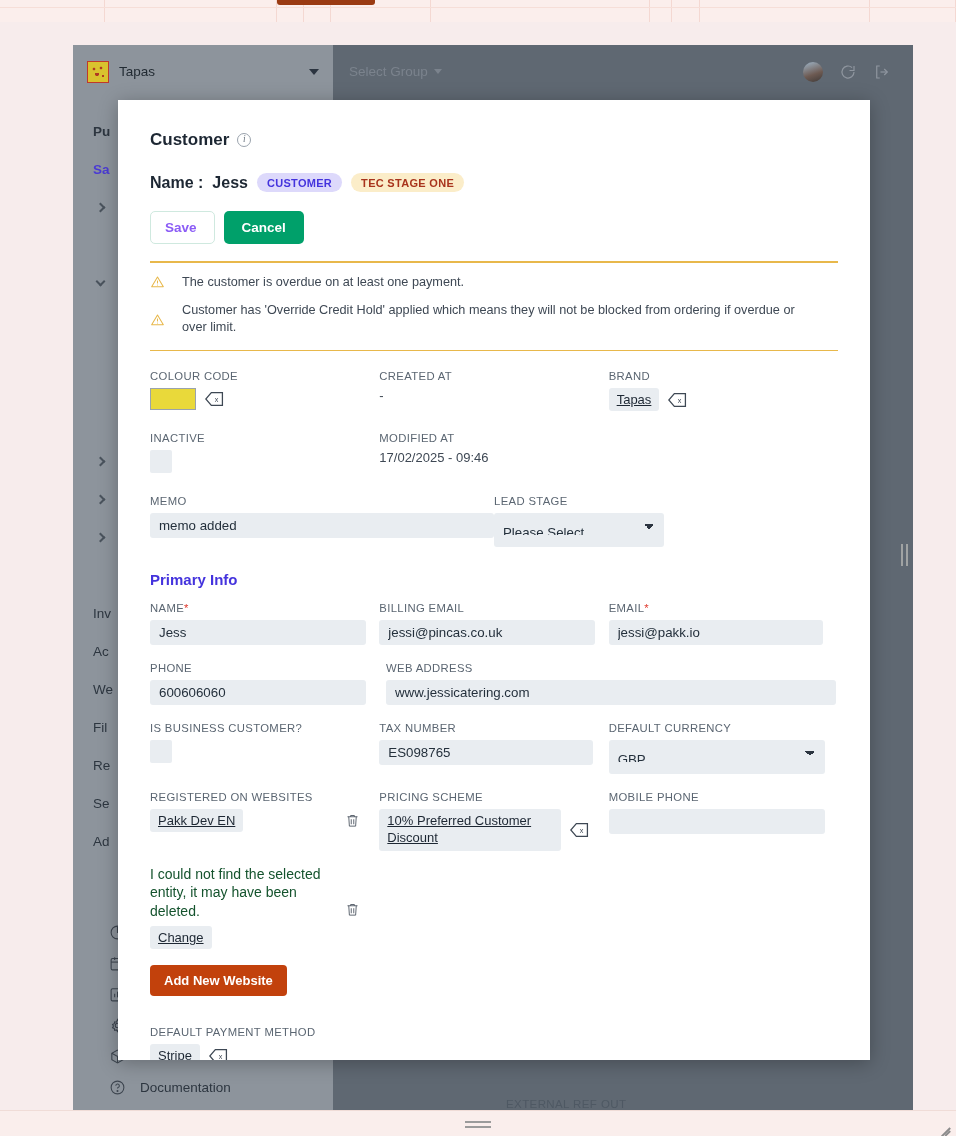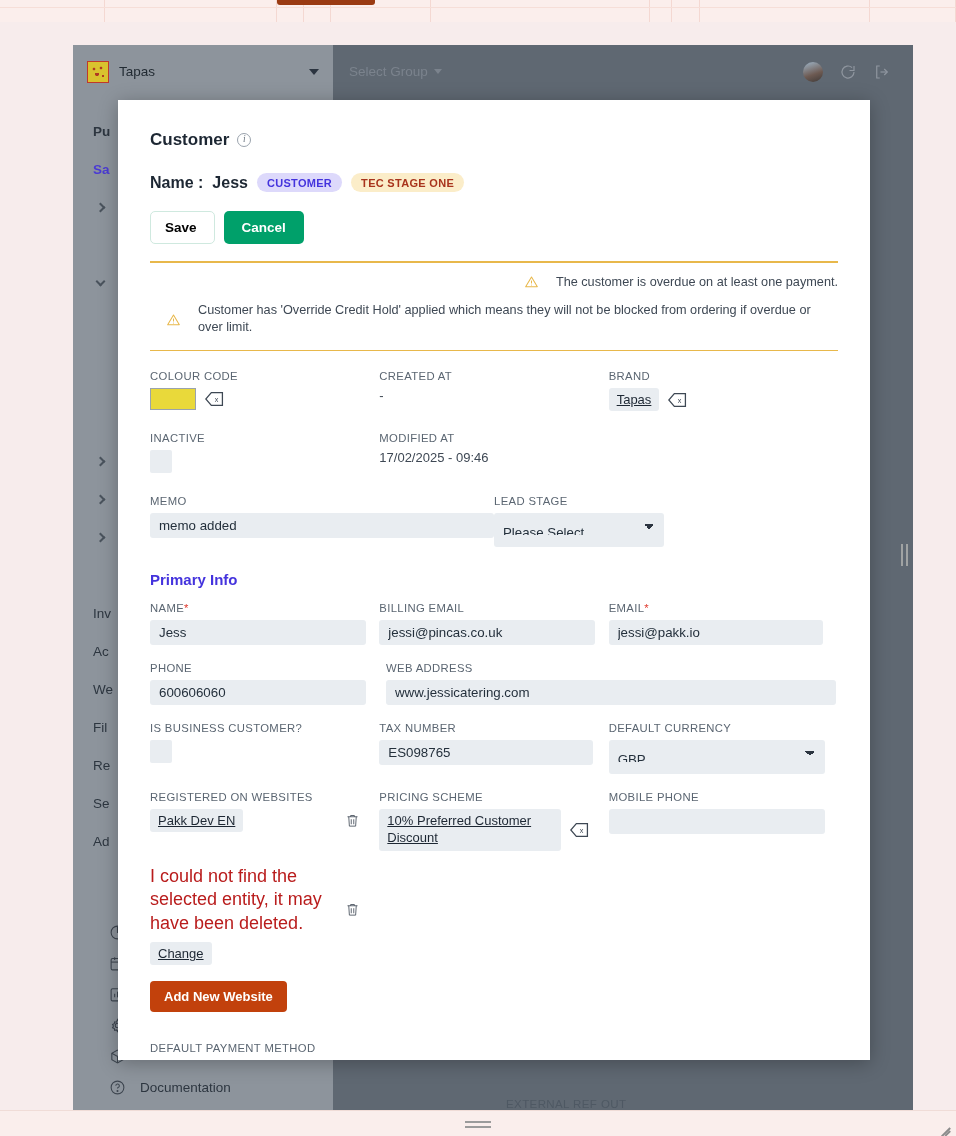--- a/index.html
+++ b/index.html
@@ -176,26 +176,26 @@
   }
   .badge-customer { background: #ddd9fb; color: #4433dd; }
   .badge-stage { background: #fbedc9; color: #a8341c; }
 
   .m-buttons { display: flex; gap: 9px; margin-top: 19px; }
   .btn {
     font-size: 13.5px; font-weight: 700; border-radius: 5px;
     padding: 8px 17px; cursor: pointer; border: none;
     font-family: "Liberation Sans", sans-serif;
   }
-  .btn-save { background: #fff; color: #000000; border: 1px solid #cfe9df; padding-left: 14px; }
+  .btn-save { background: #fff; color: #8b5cf6; border: 1px solid #cfe9df; padding-left: 14px; }
   .btn-cancel { background: #00a06a; color: #fff; padding: 9px 18px; }
 
   .hr-gold { height: 1.5px; background: #e8b84b; margin: 17px 0 0; }
 
-  .warn-row { display: flex; gap: 17px; padding: 11px 0 0; align-items: flex-start; justify-content: flex-end; }
+  .warn-row { display: flex; gap: 17px; padding: 11px 0 0; align-items: flex-start; }
   .warn-icon { flex: 0 0 auto; margin-top: 1px; }
   .warn-text { font-size: 12.7px; color: #3e4854; line-height: 1.35; }
 
   .sect-title {
     font-size: 15px; font-weight: 700; color: #4433dd; margin: 24px 0 14px;
   }
 
   .fld-label {
     font-size: 11.3px; color: #5b6672; letter-spacing: .35px;
     margin-bottom: 6px; text-transform: uppercase;
@@ -236,21 +236,21 @@
   }
   .chip-wrap { display: flex; align-items: center; gap: 9px; }
   .chip-multi {
     background: #e9edf1; border-radius: 3px; padding: 4px 8px;
     font-size: 13px; color: #1d2733; text-decoration: underline;
     width: 182px; line-height: 1.28; cursor: pointer;
   }
 
   .trash { width: 15px; height: 17px; stroke: #3e4854; fill: none; stroke-width: 1.3; }
 
-  .err-text { font-size: 18px; color: #b91c1c; line-height: 1.32; width: 180px; }
+  .err-text { font-size: 14px; color: #14532d; line-height: 1.32; width: 180px; }
 
   .btn-green-sm {
     background: #c2410c; color: #fff; font-size: 13px; font-weight: 700;
     border: none; border-radius: 4px; padding: 8px 14px; cursor: pointer;
     font-family: "Liberation Sans", sans-serif;
   }
 
   .row3 { display: flex; gap: 0; }
   .col3 { width: 236px; }
 </style>

